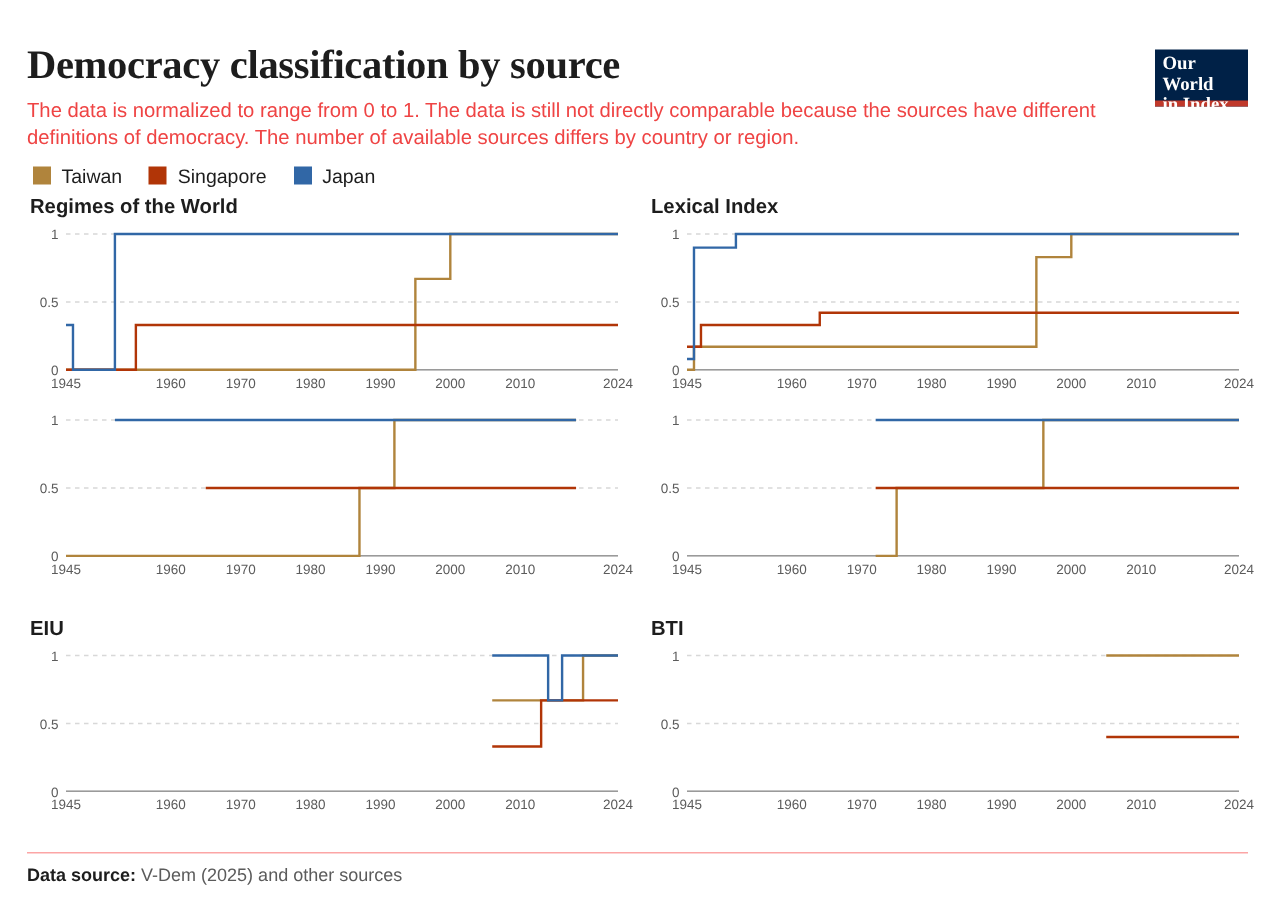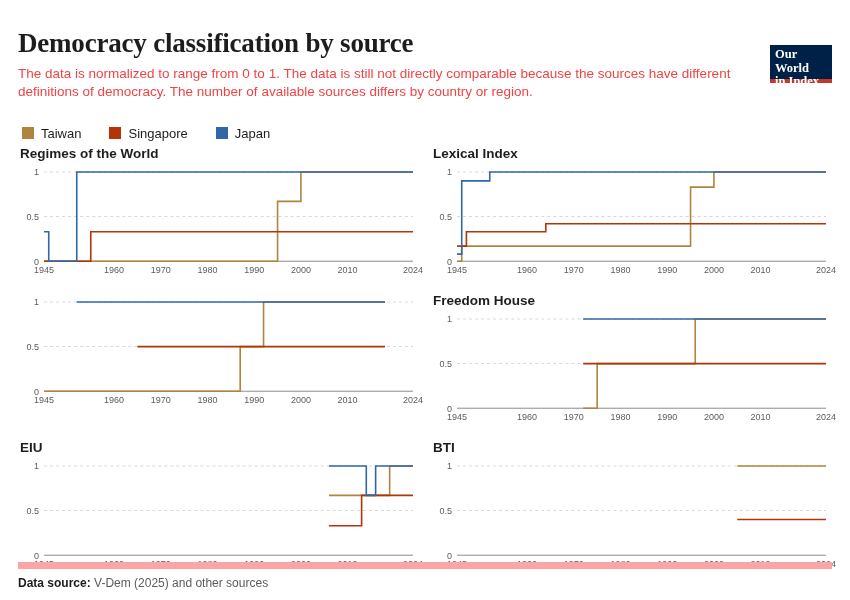--- a/index.html
+++ b/index.html
@@ -36,40 +36,40 @@
   }
   .subtitle {
     font-size: 13.5px;
     line-height: 1.38;
     color: #ef4444;
     max-width: 720px;
     margin: 0;
   }
   .owid-logo {
     position: absolute;
-    top: 16px;
+    top: 4px;
     right: 0;
     width: 62px;
     height: 38px;
     background: #002147;
     color: #ffffff;
     font-family: "Liberation Serif", serif;
     font-size: 12.5px;
     font-weight: 700;
     line-height: 1.08;
     padding: 3px 5px 0 5px;
     box-sizing: border-box;
     border-bottom: 4px solid #c0392b;
   }
   
   .legend {
     display: flex;
     align-items: center;
-    gap: 28px;
-    margin-top: 24px;
+    gap: 18px;
+    margin-top: 8px;
     margin-bottom: 4px;
     padding-left: 4px;
   }
   .legend-item {
     display: flex;
     align-items: center;
     gap: 7px;
     font-size: 13px;
     color: #1d1d1d;
   }
@@ -80,21 +80,20 @@
   }
   
   .grid {
     margin-top: 6px;
     display: grid;
     grid-template-columns: 1fr 1fr;
     grid-template-rows: 1fr 1fr 1fr;
     column-gap: 14px;
     row-gap: 4px;
     height: 418px;
-    gap: 12px;
   }
   .panel {
     position: relative;
   }
   .panel-title {
     font-size: 13.5px;
     font-weight: 700;
     color: #1d1d1d;
     margin: 0 0 2px 2px;
     line-height: 1.1;
@@ -109,21 +108,21 @@
     width: 100%;
     height: 100%;
     overflow: visible;
   }
   
   .footer {
     position: absolute;
     left: 18px;
     right: 18px;
     bottom: 10px;
-    border-top: 7px solid #fca5a5;
+    border-top: 1px solid #fca5a5;
     padding-top: 7px;
     display: flex;
     justify-content: space-between;
     font-size: 12px;
     color: #5b5b5b;
   }
   .footer b {
     color: #1d1d1d;
     font-weight: 700;
   }
@@ -226,21 +225,20 @@
             <text x="282.20253164556965" y="110" text-anchor="middle" font-size="9" font-family="&quot;Liberation Sans&quot;, sans-serif" fill="#5b5b5b">2000</text>
             <text x="328.7848101265823" y="110" text-anchor="middle" font-size="9" font-family="&quot;Liberation Sans&quot;, sans-serif" fill="#5b5b5b">2010</text>
             <text x="394" y="110" text-anchor="middle" font-size="9" font-family="&quot;Liberation Sans&quot;, sans-serif" fill="#5b5b5b">2024</text>
             <polyline points="26,98 221.64556962025316,98 221.64556962025316,53 244.93670886075947,53 244.93670886075947,8 366.0506329113924,8" fill="none" stroke="#b0843c" stroke-width="1.6" stroke-linejoin="miter" vector-effect="non-scaling-stroke"></polyline>
             <polyline points="119.16455696202533,53 366.0506329113924,53" fill="none" stroke="#b13507" stroke-width="1.6" stroke-linejoin="miter" vector-effect="non-scaling-stroke"></polyline>
             <polyline points="58.607594936708864,8 366.0506329113924,8" fill="none" stroke="#3167a6" stroke-width="1.6" stroke-linejoin="miter" vector-effect="non-scaling-stroke"></polyline>
           </svg>
         </div>
     </div>
     <div class="panel">
-      <div class="panel-title">Freedom House</div>
       <div class="plot">
           <svg viewBox="0 0 400 118" preserveAspectRatio="none">
             <line x1="26" x2="394" y1="98" y2="98" stroke="#d8d8d8" stroke-width="1" stroke-dasharray="none"></line>
             <text x="21" y="101.5" text-anchor="end" font-size="9" font-family="&quot;Liberation Sans&quot;, sans-serif" fill="#5b5b5b">0</text>
             <line x1="26" x2="394" y1="53" y2="53" stroke="#d8d8d8" stroke-width="1" stroke-dasharray="3,3"></line>
             <text x="21" y="56.5" text-anchor="end" font-size="9" font-family="&quot;Liberation Sans&quot;, sans-serif" fill="#5b5b5b">0.5</text>
             <line x1="26" x2="394" y1="8" y2="8" stroke="#d8d8d8" stroke-width="1" stroke-dasharray="3,3"></line>
             <text x="21" y="11.5" text-anchor="end" font-size="9" font-family="&quot;Liberation Sans&quot;, sans-serif" fill="#5b5b5b">1</text>
             <line x1="26" x2="394" y1="98" y2="98" stroke="#9a9a9a" stroke-width="1"></line>
             <text x="26" y="110" text-anchor="middle" font-size="9" font-family="&quot;Liberation Sans&quot;, sans-serif" fill="#5b5b5b">1945</text>

